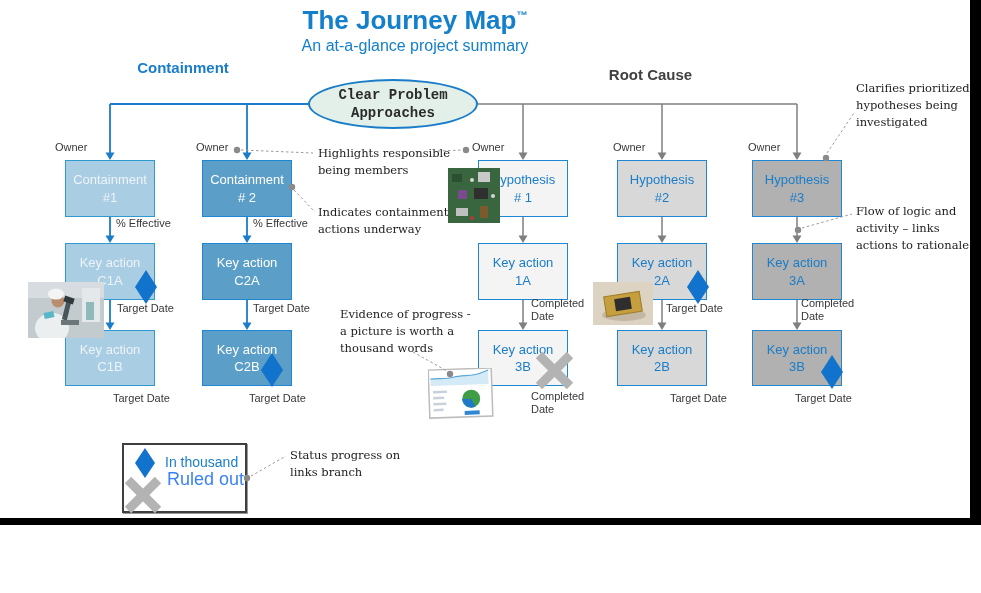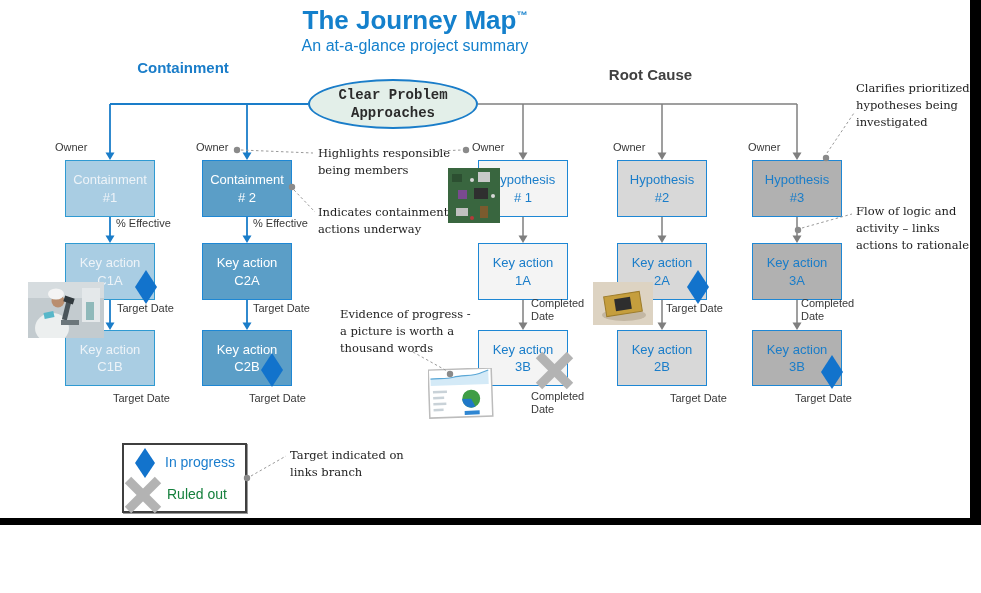--- a/index.html
+++ b/index.html
@@ -39,21 +39,21 @@
 
   .lbl{position:absolute;font-size:11px;line-height:13px;color:#383838;}
   .lbl span{display:block;white-space:nowrap;}
 
   .ann{position:absolute;font-family:"DejaVu Serif",serif;font-size:11.5px;line-height:17px;color:#1c1c1c;}
   .ann span{display:block;white-space:nowrap;}
 
   .legend{position:absolute;left:122px;top:443px;width:125px;height:70px;box-sizing:border-box;
           background:#ffffff;border:2px solid #3f3f3f;box-shadow:1px 1px 0 #9a9a9a;}
   .leg-in{position:absolute;left:165px;top:454px;font-size:14px;color:#1a7dcd;white-space:nowrap;}
-  .leg-out{position:absolute;left:167px;top:486px;font-size:14px;color:#15803d;white-space:nowrap;}
+  .leg-out{position:absolute;left:167px;top:469px;font-size:18px;color:#3b82f6;white-space:nowrap;}
 
   .photo{position:absolute;}
   .black-bottom{position:absolute;left:0;top:518px;width:981px;height:75px;background:#000;}
   .black-right{position:absolute;left:970px;top:0;width:11px;height:593px;background:#000;}
 </style>
 </head>
 <body>
 
 <div class="canvas">
 
@@ -217,26 +217,26 @@
     <span>Clarifies prioritized</span>
     <span>hypotheses being</span>
     <span>investigated</span>
   </div>
   <div class="ann" style="left:856px;top:203px">
     <span>Flow of logic and</span>
     <span>activity – links</span>
     <span>actions to rationale</span>
   </div>
   <div class="ann" style="left:290px;top:447px">
-    <span>Target indicated on</span>
+    <span>Status progress on</span>
     <span>links branch</span>
   </div>
 
   <div class="legend"></div>
-  <div class="leg-in">In progress</div>
+  <div class="leg-in">In thousand</div>
   <div class="leg-out">Ruled out</div>
 
   <svg class="photo" style="left:28px;top:282px" width="76" height="56" viewBox="0 0 76 56">
     <rect width="76" height="56" fill="#c3cbcf"></rect>
     <rect width="76" height="16" fill="#d6dcdf"></rect>
     <rect x="54" y="6" width="18" height="34" fill="#e4e8ea"></rect>
     <rect x="58" y="20" width="8" height="18" fill="#8fb9ba"></rect>
     <ellipse cx="24" cy="46" rx="17" ry="15" fill="#ecefef"></ellipse>
     <circle cx="30" cy="19" r="6.5" fill="#b98e6f"></circle>
     <ellipse cx="28" cy="12" rx="8" ry="5.5" fill="#f4f4f4"></ellipse>

